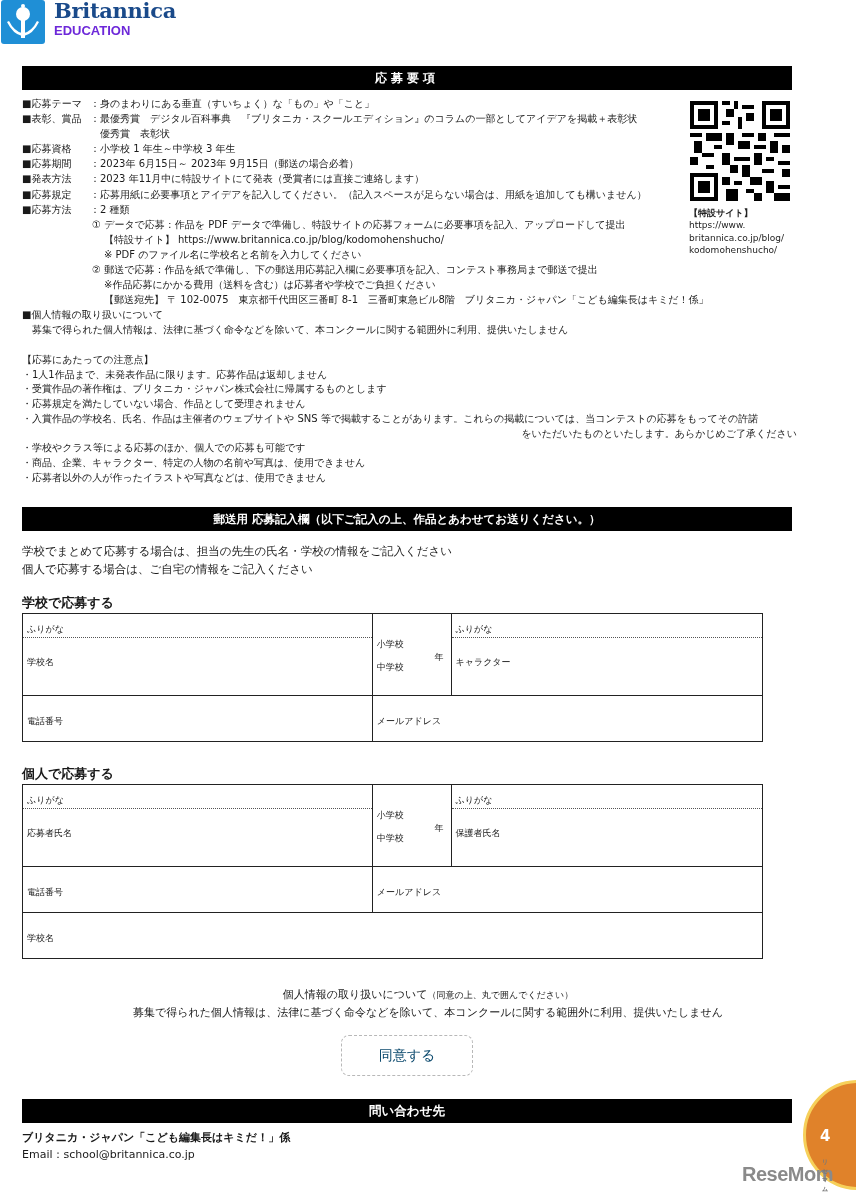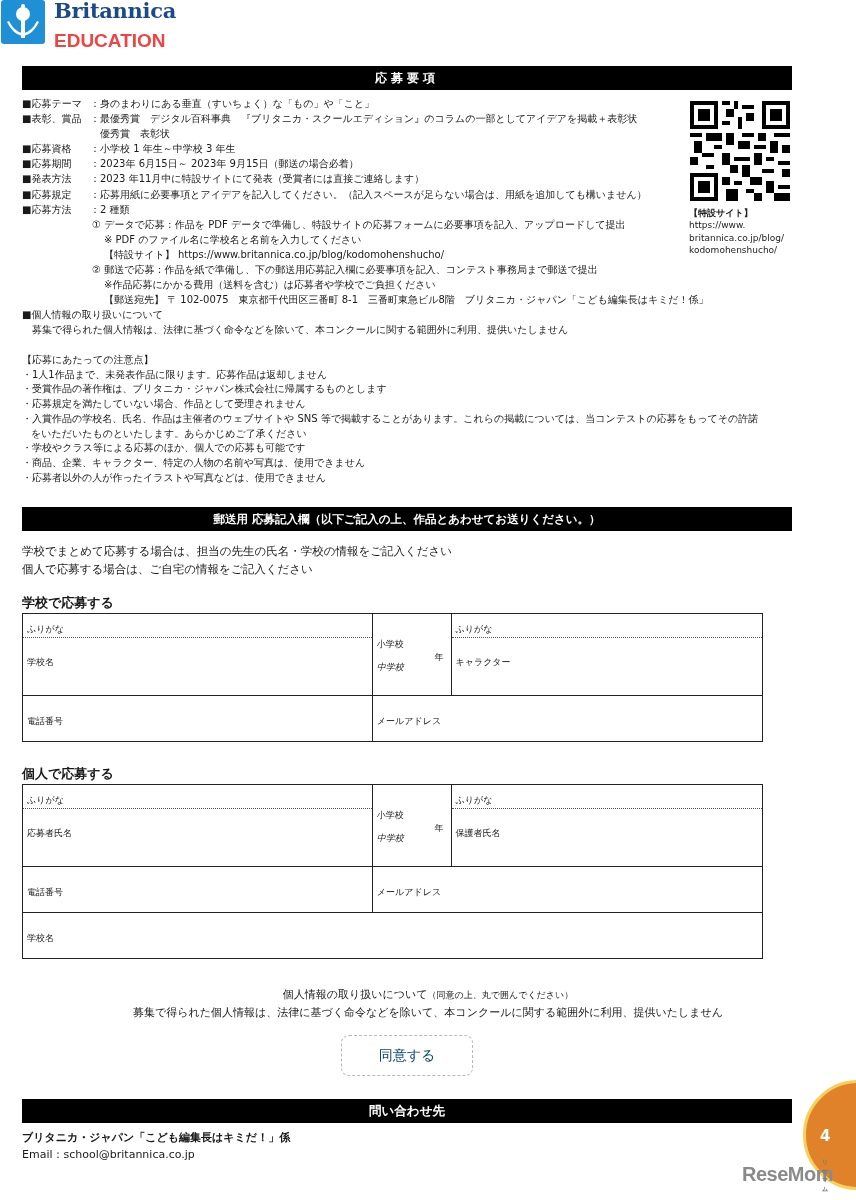--- a/index.html
+++ b/index.html
@@ -4,58 +4,58 @@
 <style>
   * { box-sizing: border-box; margin: 0; padding: 0; }
   html, body { width: 856px; height: 1200px; background: #ffffff; overflow: hidden; }
   body { font-family: "DejaVu Sans", sans-serif; color: #1a1a1a; position: relative; }
 
   .logo { position: absolute; left: 0; top: 0; height: 46px; display: flex; }
   .logo-mark { width: 44px; height: 44px; background: #1f8fd6; border-radius: 3px; position: relative; margin-left: 1px; }
   .logo-mark svg { position: absolute; left: 0; top: 0; }
   .logo-text { margin-left: 9px; line-height: 1; }
   .logo-brit { font-family: "DejaVu Serif", serif; font-weight: bold; font-size: 21px; color: #1a4a8a; letter-spacing: -0.3px; }
-  .logo-edu { font-family: "Liberation Sans", sans-serif; font-weight: bold; font-size: 19px; color: #ef4444; letter-spacing: 0px; margin-top: 10px; }
+  .logo-edu { font-family: "Liberation Sans", sans-serif; font-weight: bold; font-size: 13px; color: #6d28d9; letter-spacing: 0px; margin-top: 3px; }
 
   .bar { position: absolute; left: 22px; width: 770px; height: 24px; background: #000; color: #fff; font-weight: bold; font-size: 12px; display: flex; align-items: center; justify-content: center; }
   .bar1 { top: 66px; letter-spacing: 4px; }
   .bar2 { top: 507px; font-size: 11.5px; }
   .bar3 { top: 1099px; font-size: 12.5px; }
 
   .req { position: absolute; left: 22px; top: 96px; width: 660px; font-size: 10px; line-height: 15.1px; }
   .req .row { display: flex; white-space: nowrap; }
   .req .lbl { display: inline-block; width: 68px; }
   .req .sep { display: inline-block; width: 10px; }
   .req .indent { padding-left: 78px; white-space: nowrap; }
   .req .indent2 { padding-left: 70px; white-space: nowrap; }
   .req .indent3 { padding-left: 82px; white-space: nowrap; }
   .req .priv-body { padding-left: 10px; white-space: nowrap; }
 
   .qr { position: absolute; left: 690px; top: 101px; width: 100px; height: 100px; }
   .qr-caption { position: absolute; left: 689px; top: 207px; font-size: 9px; line-height: 12.3px; color: #222; }
   .qr-caption .bold { font-weight: bold; }
 
   .notes { position: absolute; left: 22px; top: 353px; width: 775px; font-size: 10px; line-height: 14.7px; }
-  .notes .cont { padding-left: 9px; }
+  .notes .cont { padding-left: 9px; text-align: right; }
 
   .intro { position: absolute; left: 22px; top: 542px; font-size: 11.5px; line-height: 18px; }
   .section-title { position: absolute; left: 22px; font-weight: bold; font-size: 13px; }
   .st1 { top: 594px; }
   .st2 { top: 765px; }
 
   table.form { position: absolute; left: 22px; width: 741px; border-collapse: collapse; font-size: 9px; }
   table.form td { border: 1.5px solid #222; vertical-align: top; padding: 0; }
   .t1 { top: 613px; }
   .t2 { top: 784px; }
   .cell-pad { padding: 9px 4px; }
   .furi { height: 24px; padding: 9px 4px 0; border-bottom: 1px dotted #555; }
   .name { padding: 18px 4px 0; height: 57px; }
   .grade { position: relative; height: 81px; }
   .grade .g1 { position: absolute; left: 4px; top: 24px; }
-  .grade .g2 { position: absolute; left: 4px; top: 47px; font-style: italic; }
+  .grade .g2 { position: absolute; left: 4px; top: 47px; }
   .grade .nen { position: absolute; right: 7px; top: 37px; }
   .row2 { height: 46px; }
   .row2 .cell-pad { padding-top: 19px; }
   .row3 { height: 46px; }
   .row3 .cell-pad { padding-top: 19px; }
 
   .privacy { position: absolute; left: 0; width: 856px; text-align: center; font-size: 11px; line-height: 18px; }
   .p1 { top: 986px; }
   .p1 .small { font-size: 9px; text-align: center; }
   .p2 { top: 1004px; }
@@ -121,22 +121,22 @@
       <span class="lbl">■応募規定</span>
       <span class="sep">：</span>
       <span>応募用紙に必要事項とアイデアを記入してください。（記入スペースが足らない場合は、用紙を追加しても構いません）</span>
     </div>
   <div class="row">
       <span class="lbl">■応募方法</span>
       <span class="sep">：</span>
       <span>2 種類</span>
     </div>
   <div class="indent2">① データで応募：作品を PDF データで準備し、特設サイトの応募フォームに必要事項を記入、アップロードして提出</div>
+  <div class="indent3">【特設サイト】 https://www.britannica.co.jp/blog/kodomohenshucho/</div>
   <div class="indent3">※ PDF のファイル名に学校名と名前を入力してください</div>
-  <div class="indent3">【特設サイト】 https://www.britannica.co.jp/blog/kodomohenshucho/</div>
   <div class="indent2">② 郵送で応募：作品を紙で準備し、下の郵送用応募記入欄に必要事項を記入、コンテスト事務局まで郵送で提出</div>
   <div class="indent3">※作品応募にかかる費用（送料を含む）は応募者や学校でご負担ください</div>
   <div class="indent3">【郵送宛先】 〒 102-0075　東京都千代田区三番町 8-1　三番町東急ビル8階　ブリタニカ・ジャパン「こども編集長はキミだ！係」</div>
   <div>■個人情報の取り扱いについて</div>
   <div class="priv-body">募集で得られた個人情報は、法律に基づく命令などを除いて、本コンクールに関する範囲外に利用、提供いたしません</div>
 </div>
 
 <svg class="qr" viewBox="0 0 25 25" shape-rendering="crispEdges">
   <rect width="25" height="25" fill="#fff"></rect>
   <g fill="#000">

